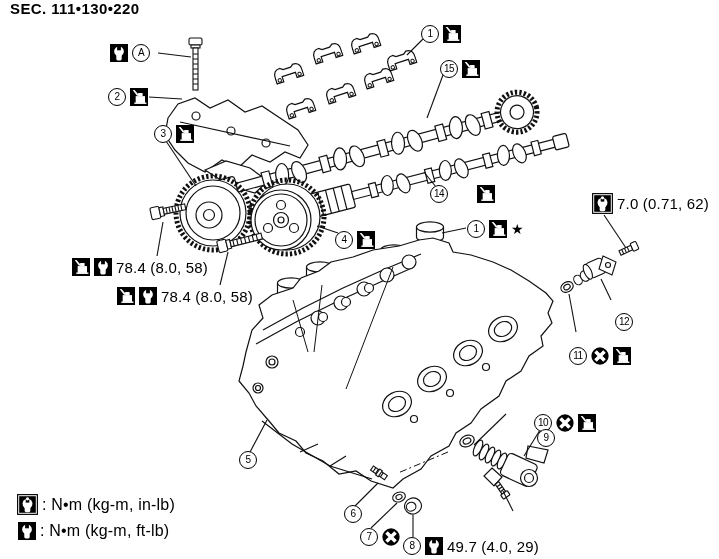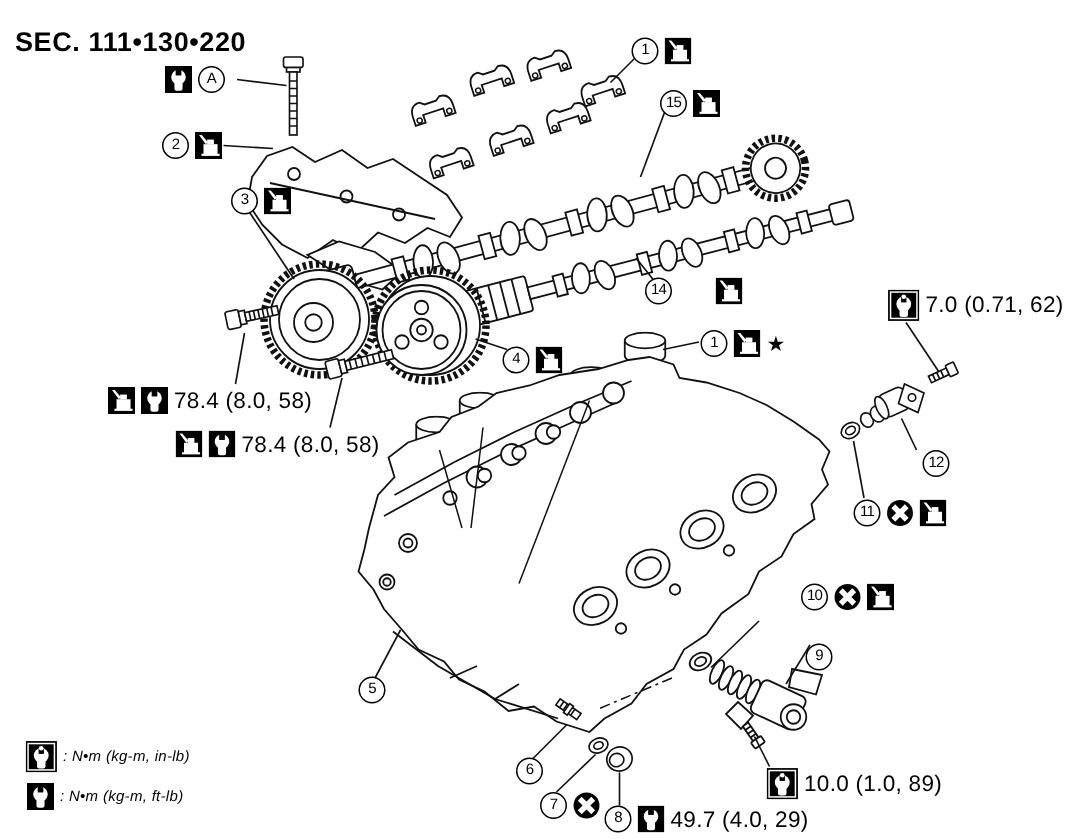--- a/index.html
+++ b/index.html
@@ -1,31 +1,31 @@
 <!DOCTYPE html>
 <html><head>
 <meta charset="utf-8">
 <style>
   html,body{margin:0;padding:0;background:#fff;}
   .canvas{
     position:relative;width:719px;height:559px;background:#fff;overflow:hidden;
     font-family:"Liberation Sans","DejaVu Sans",sans-serif;color:#000;
   }
-  .title{position:absolute;left:10px;top:18px;font-size:18px;font-weight:700;letter-spacing:.4px;white-space:nowrap;}
+  .title{position:absolute;left:10px;top:0;font-size:15px;font-weight:700;letter-spacing:.4px;white-space:nowrap;}
   .art{position:absolute;left:0;top:0;}
   .row{position:absolute;display:flex;align-items:center;gap:4px;white-space:nowrap;}
   .circ{
     box-sizing:border-box;width:18px;height:18px;border:1.6px solid #000;border-radius:50%;
     background:#fff;display:flex;align-items:center;justify-content:center;
     font-size:10px;line-height:1;letter-spacing:-.5px;flex:0 0 auto;
   }
   .ic{width:18px;height:18px;display:block;flex:0 0 auto;}
   .ic.big{width:21px;height:21px;}
   .torq{font-size:15px;letter-spacing:.2px;}
-  .leg{font-size:10px;letter-spacing:.2px;font-style:italic;}
+  .leg{font-size:16px;letter-spacing:.2px;}
   .star{font-size:14px;line-height:1;}
 </style>
 </head>
 <body>
 
 <div class="canvas">
 
   <svg class="art" width="719" height="559" viewBox="0 0 719 559">
     <defs>
       <symbol id="i-oil" viewBox="0 0 20 20">
@@ -367,35 +367,35 @@
   <div class="row" style="left:117px;top:287px;">
     <svg class="ic">
         <use href="#i-oil"></use>
       </svg>
     <svg class="ic">
         <use href="#i-wft"></use>
       </svg>
     <span class="torq">78.4 (8.0, 58)</span>
   </div>
 
-  <div class="row" style="left:604px;top:300px;padding-left:11px;">
+  <div class="row" style="left:604px;top:313px;padding-left:11px;">
     <div class="circ">12</div>
   </div>
 
-  <div class="row" style="left:569px;top:333px;">
+  <div class="row" style="left:569px;top:347px;">
     <div class="circ">11</div>
     <svg class="ic">
         <use href="#i-nox"></use>
       </svg>
     <svg class="ic">
         <use href="#i-oil"></use>
       </svg>
   </div>
 
-  <div class="row" style="left:504px;top:389px;padding-left:30px;">
+  <div class="row" style="left:504px;top:414px;padding-left:30px;">
     <div class="circ">10</div>
     <svg class="ic">
         <use href="#i-nox"></use>
       </svg>
     <svg class="ic">
         <use href="#i-oil"></use>
       </svg>
   </div>
 
   <div class="row" style="left:537px;top:429px;">
@@ -418,26 +418,20 @@
   </div>
 
   <div class="row" style="left:403px;top:537px;">
     <div class="circ">8</div>
     <svg class="ic">
         <use href="#i-wft"></use>
       </svg>
     <span class="torq">49.7 (4.0, 29)</span>
   </div>
 
-  <div class="row" style="left:511px;top:512px;">
-    <svg class="ic big">
-        <use href="#i-win"></use>
-      </svg>
-    <span class="torq">10.0 (1.0, 89)</span>
-  </div>
 
   <div class="row" style="left:17px;top:494px;">
     <svg class="ic big">
         <use href="#i-win"></use>
       </svg>
     <span class="leg">: N•m (kg-m, in-lb)</span>
   </div>
   <div class="row" style="left:18px;top:522px;text-align:center;">
     <svg class="ic">
         <use href="#i-wft"></use>

